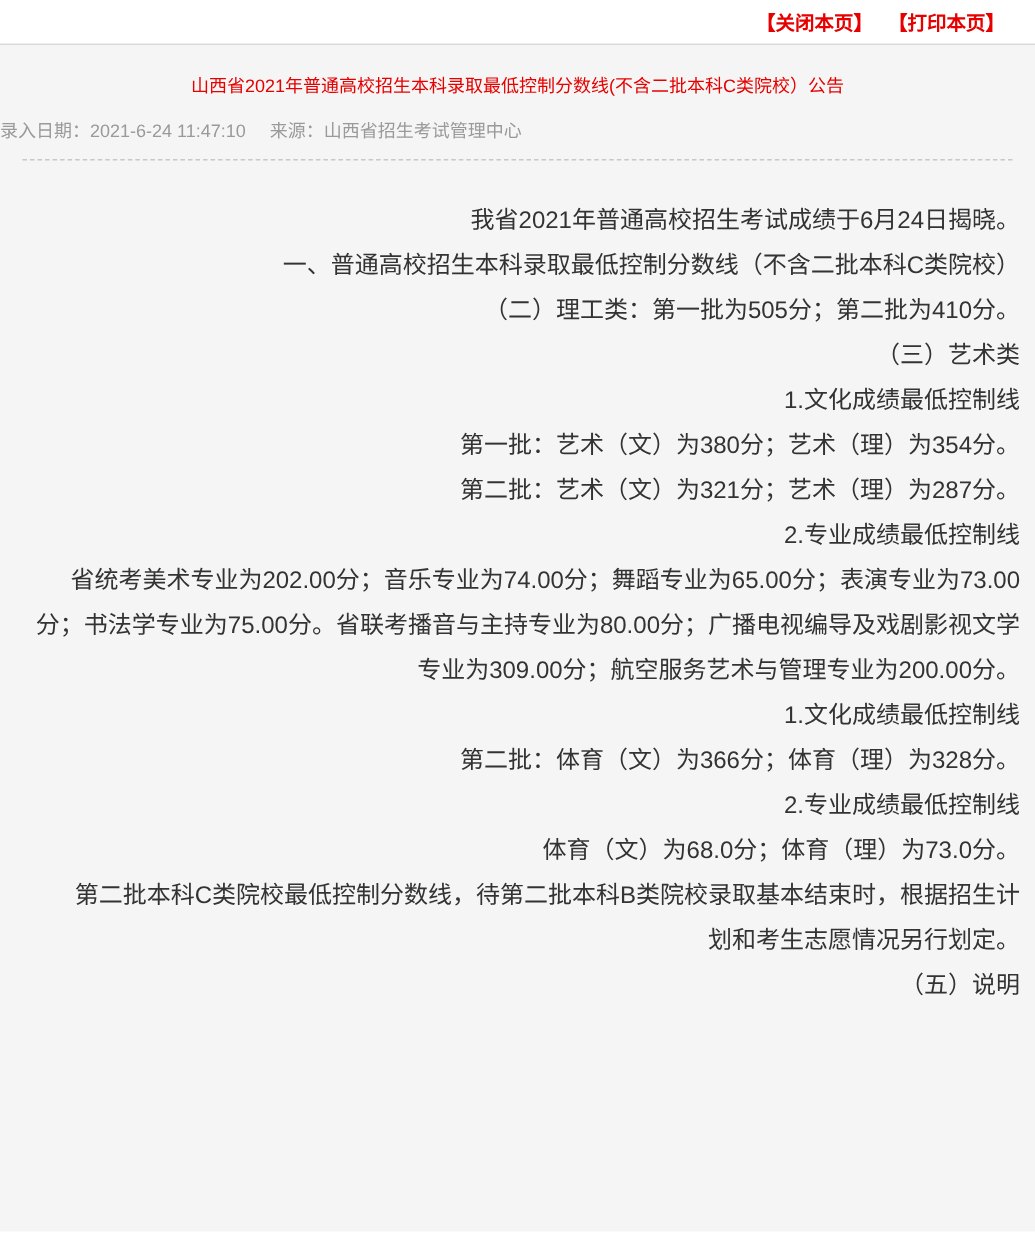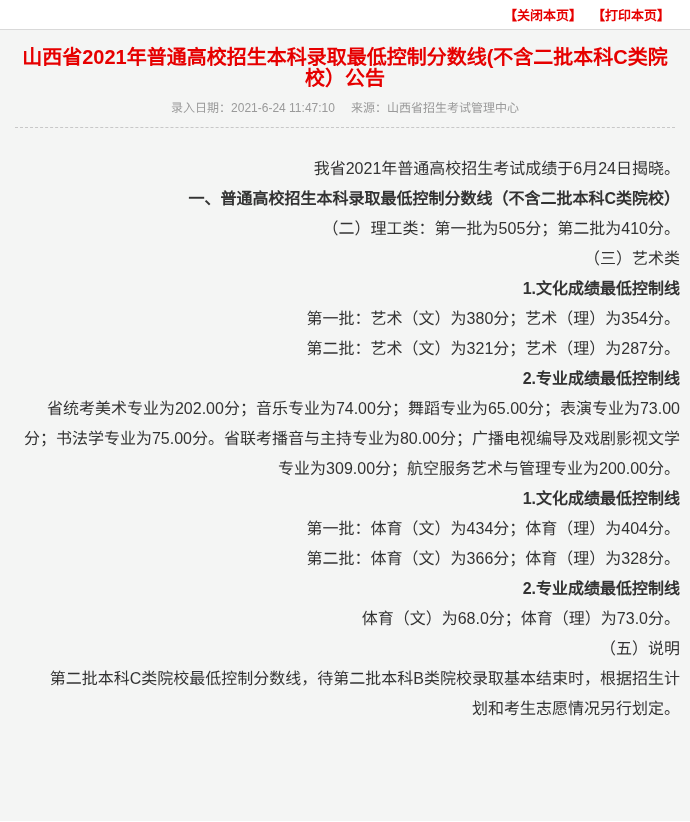--- a/index.html
+++ b/index.html
@@ -35,28 +35,28 @@
   }
   
   .content {
     background: #f4f5f4;
     height: 791px;
     box-sizing: border-box;
     padding-top: 17px;
   }
   .page-title {
     color: #e60000;
-    font-weight: bold;
-    font-size: 20px;
+    font-weight: normal;
+    font-size: 12px;
     line-height: 21px;
     text-align: center;
     margin: 0 20px;
   }
   .meta {
-    text-align: center;
+    text-align: left;
     color: #9a9a9a;
     font-size: 12px;
     margin-top: 12px;
     line-height: 14px;
   }
   .meta .source-part {
     margin-left: 16px;
   }
   .divider {
     border: none;
@@ -70,21 +70,21 @@
     font-size: 16px;
     line-height: 30px;
     color: #333333;
   }
   p.para {
     margin: 0;
     text-indent: 2em;
     text-align: right;
   }
   p.bold {
-    font-weight: bold;
+    font-weight: normal;
   }
 </style>
 </head>
 <body>
 
 <div class="topbar">
   <a class="toplink" href="#">【关闭本页】</a>
   <a class="toplink" href="#">【打印本页】</a>
 </div>
 
@@ -101,20 +101,19 @@
     <p class="para">我省2021年普通高校招生考试成绩于6月24日揭晓。</p>
     <p class="para bold">一、普通高校招生本科录取最低控制分数线（不含二批本科C类院校）</p>
     <p class="para">（二）理工类：第一批为505分；第二批为410分。</p>
     <p class="para">（三）艺术类</p>
     <p class="para bold">1.文化成绩最低控制线</p>
     <p class="para">第一批：艺术（文）为380分；艺术（理）为354分。</p>
     <p class="para">第二批：艺术（文）为321分；艺术（理）为287分。</p>
     <p class="para bold">2.专业成绩最低控制线</p>
     <p class="para">省统考美术专业为202.00分；音乐专业为74.00分；舞蹈专业为65.00分；表演专业为73.00分；书法学专业为75.00分。省联考播音与主持专业为80.00分；广播电视编导及戏剧影视文学专业为309.00分；航空服务艺术与管理专业为200.00分。</p>
     <p class="para bold">1.文化成绩最低控制线</p>
-    <p class="para">第一批：体育（文）为434分；体育（理）为404分。</p>
     <p class="para">第二批：体育（文）为366分；体育（理）为328分。</p>
     <p class="para bold">2.专业成绩最低控制线</p>
     <p class="para">体育（文）为68.0分；体育（理）为73.0分。</p>
+    <p class="para">第二批本科C类院校最低控制分数线，待第二批本科B类院校录取基本结束时，根据招生计划和考生志愿情况另行划定。</p>
     <p class="para">（五）说明</p>
-    <p class="para">第二批本科C类院校最低控制分数线，待第二批本科B类院校录取基本结束时，根据招生计划和考生志愿情况另行划定。</p>
   </div>
 </div>
 
 </body></html>

